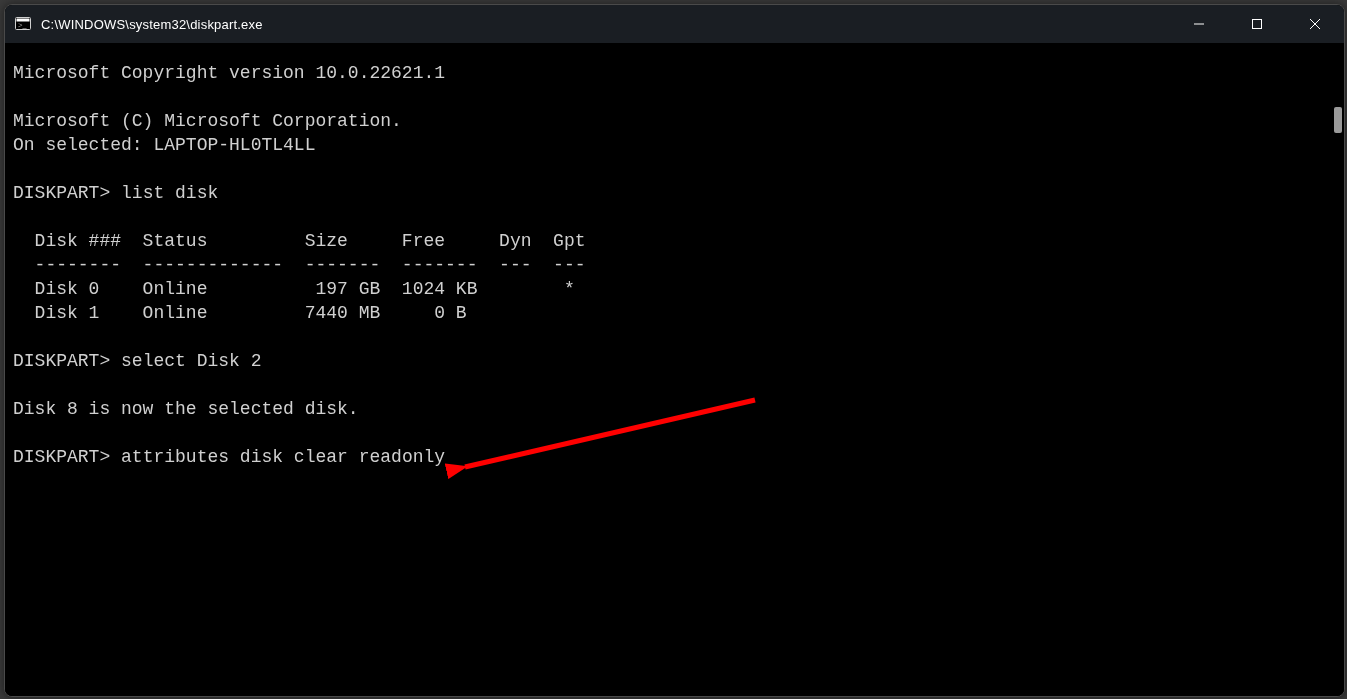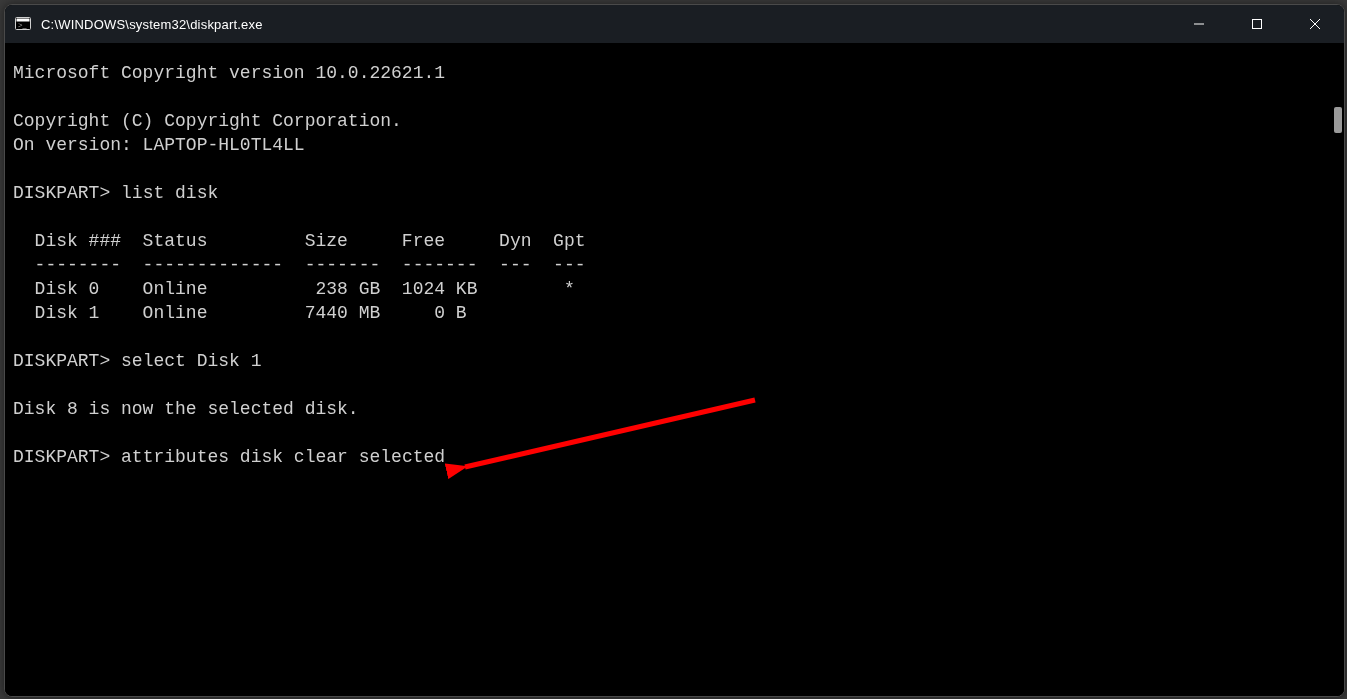--- a/index.html
+++ b/index.html
@@ -130,35 +130,35 @@
         <svg width="12" height="12" viewBox="0 0 12 12">
           <line x1="1" y1="1" x2="11" y2="11" stroke="#ffffff" stroke-width="1"></line>
           <line x1="11" y1="1" x2="1" y2="11" stroke="#ffffff" stroke-width="1"></line>
         </svg>
       </div>
     </div>
   </div>
 
   <div class="content"><span>Microsoft Copyright version 10.0.22621.1</span>
 
-<span>Copyright (C) Copyright Corporation.</span>
-<span>On version: LAPTOP-HL0TL4LL</span>
+<span>Microsoft (C) Microsoft Corporation.</span>
+<span>On selected: LAPTOP-HL0TL4LL</span>
 
 <span>DISKPART&gt;</span> <span>list disk</span>
 
 <span>  Disk ###  Status         Size     Free     Dyn  Gpt</span>
 <span>  --------  -------------  -------  -------  ---  ---</span>
-<span>  Disk 0    Online          238 GB  1024 KB        *</span>
+<span>  Disk 0    Online          197 GB  1024 KB        *</span>
 <span>  Disk 1    Online         7440 MB     0 B</span>
 
-<span>DISKPART&gt;</span> <span>select Disk 1</span>
+<span>DISKPART&gt;</span> <span>select Disk 2</span>
 
 <span>Disk 8 is now the selected disk.</span>
 
-<span>DISKPART&gt;</span> <span>attributes disk clear selected</span></div>
+<span>DISKPART&gt;</span> <span>attributes disk clear readonly</span></div>
 
   <div class="scrollbar-track">
     <div class="scrollbar-thumb"></div>
   </div>
 
   <svg class="annotation-arrow" style="left:440px; top:385px;" width="330" height="100" viewBox="0 0 330 100">
     <defs>
       <marker id="ahead" markerWidth="22" markerHeight="16" refX="3" refY="8" orient="auto" markerUnits="userSpaceOnUse">
         <polygon points="0,8 22,0 22,16" fill="#fe0000"></polygon>
       </marker>

